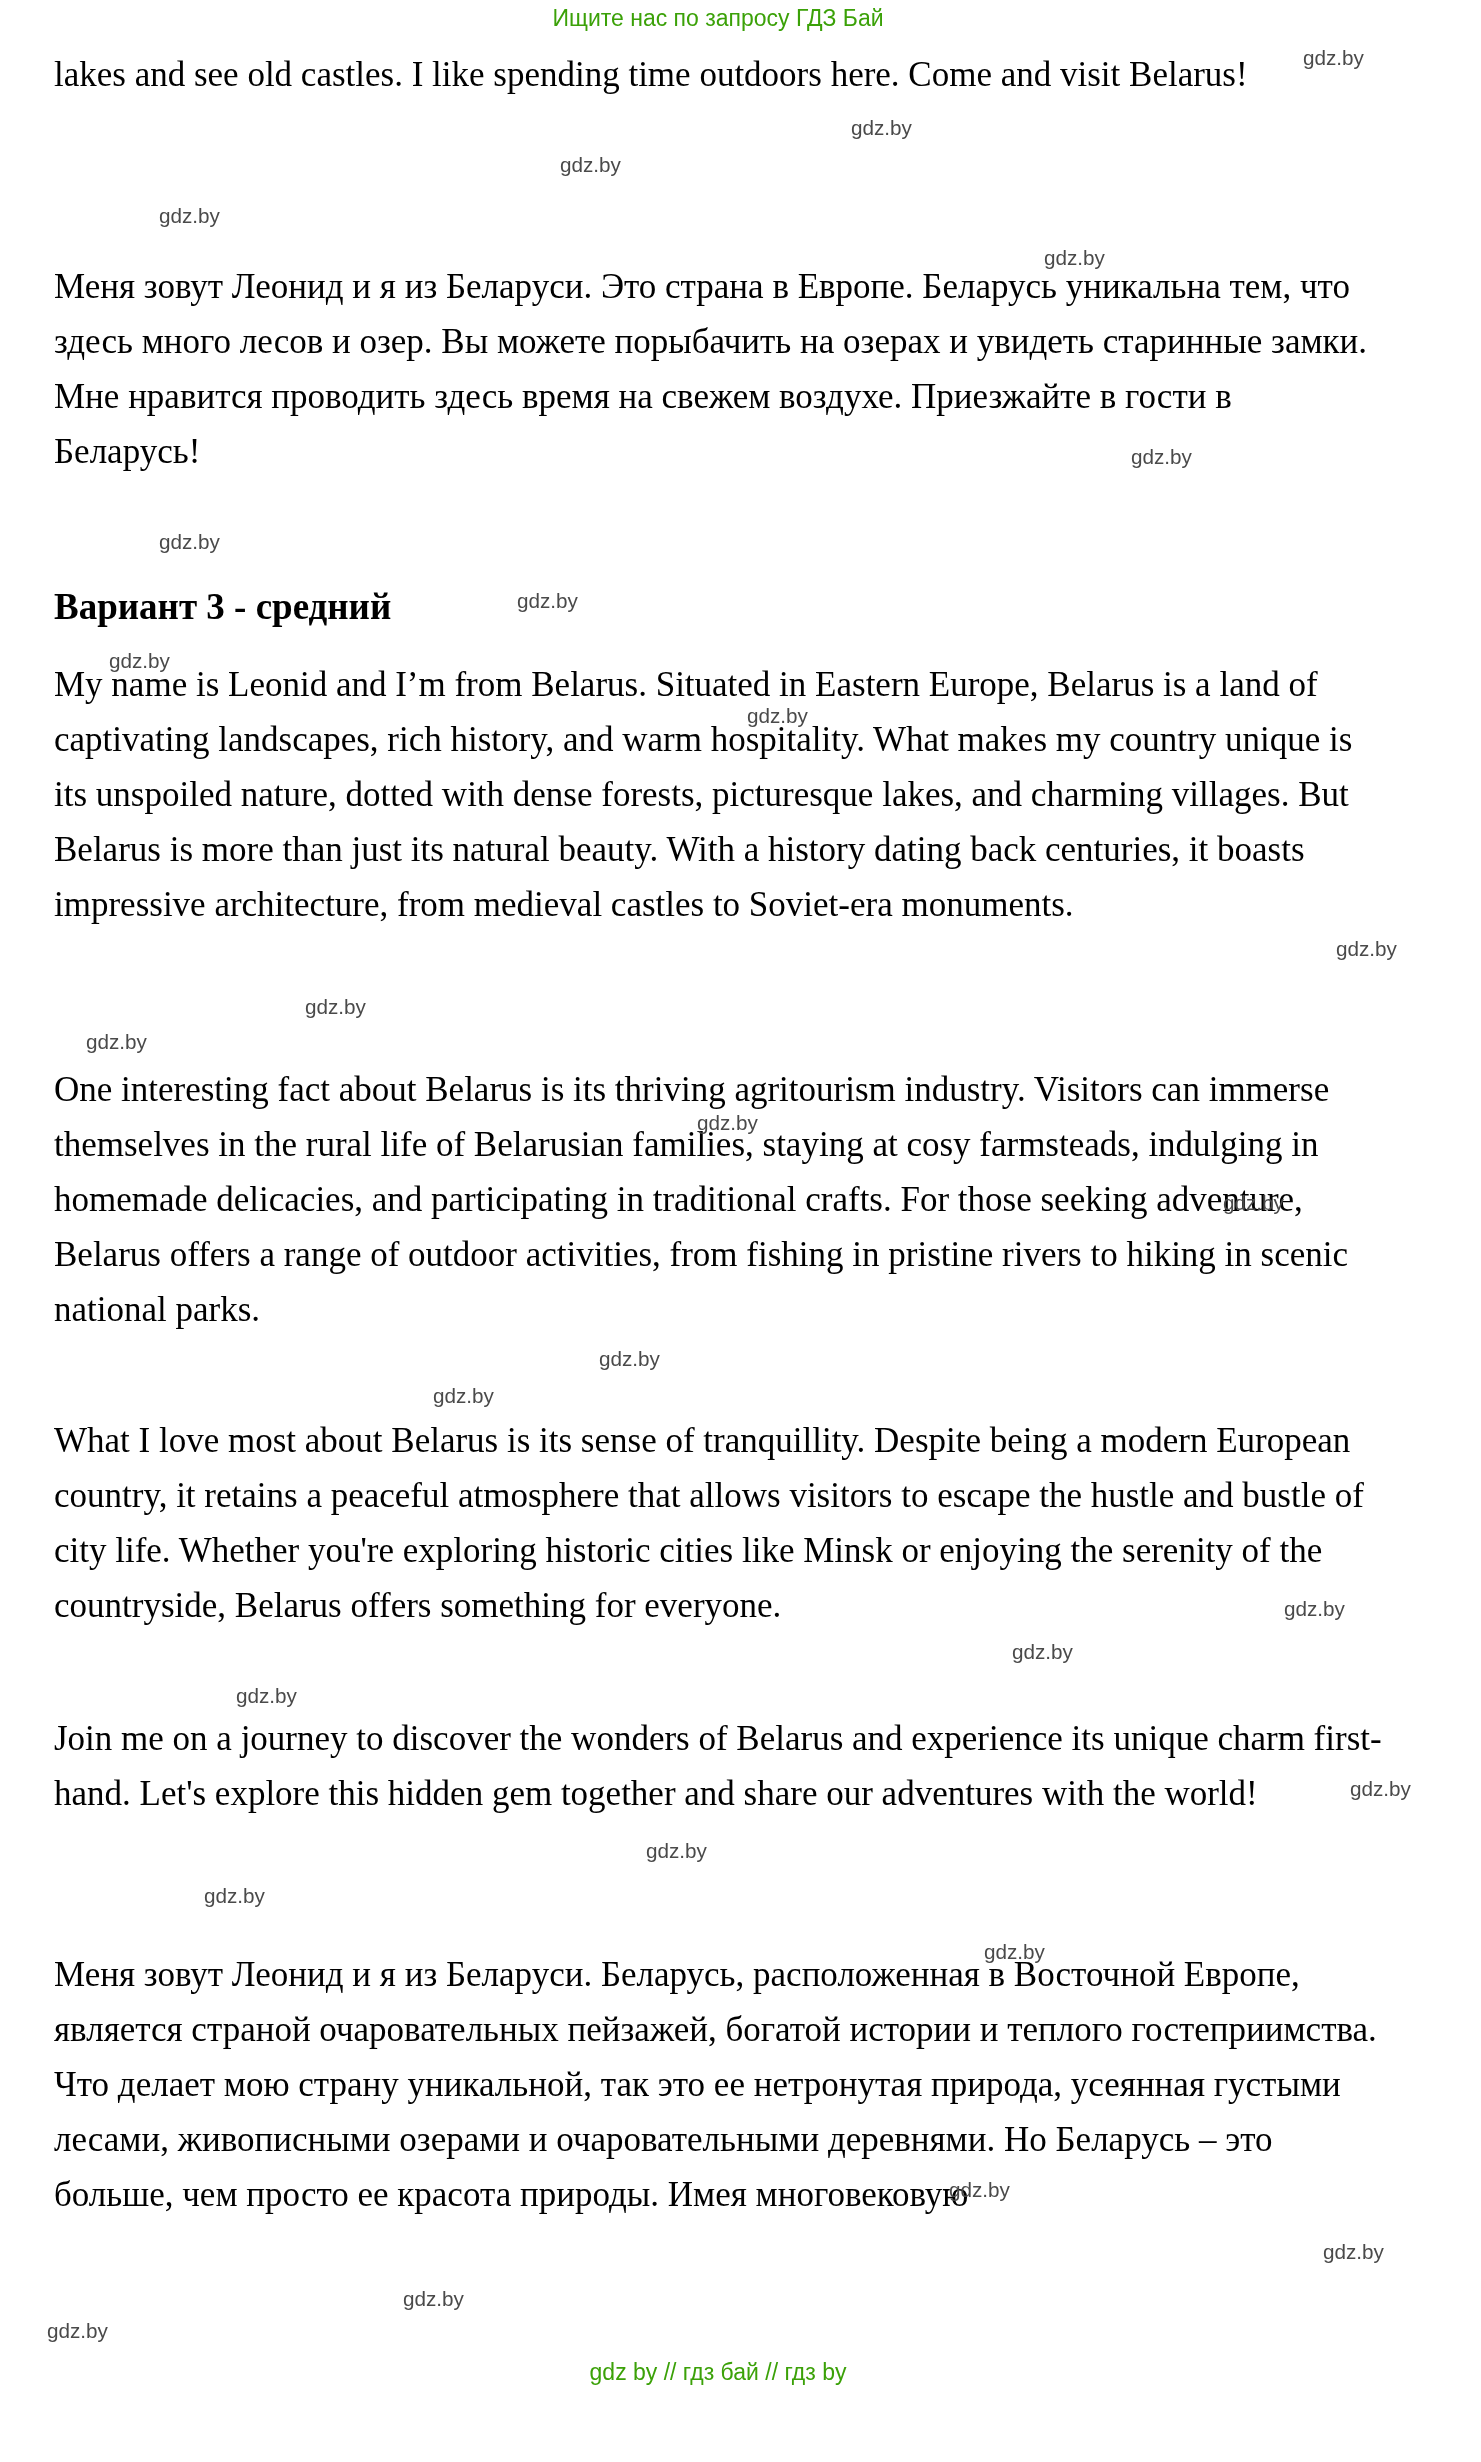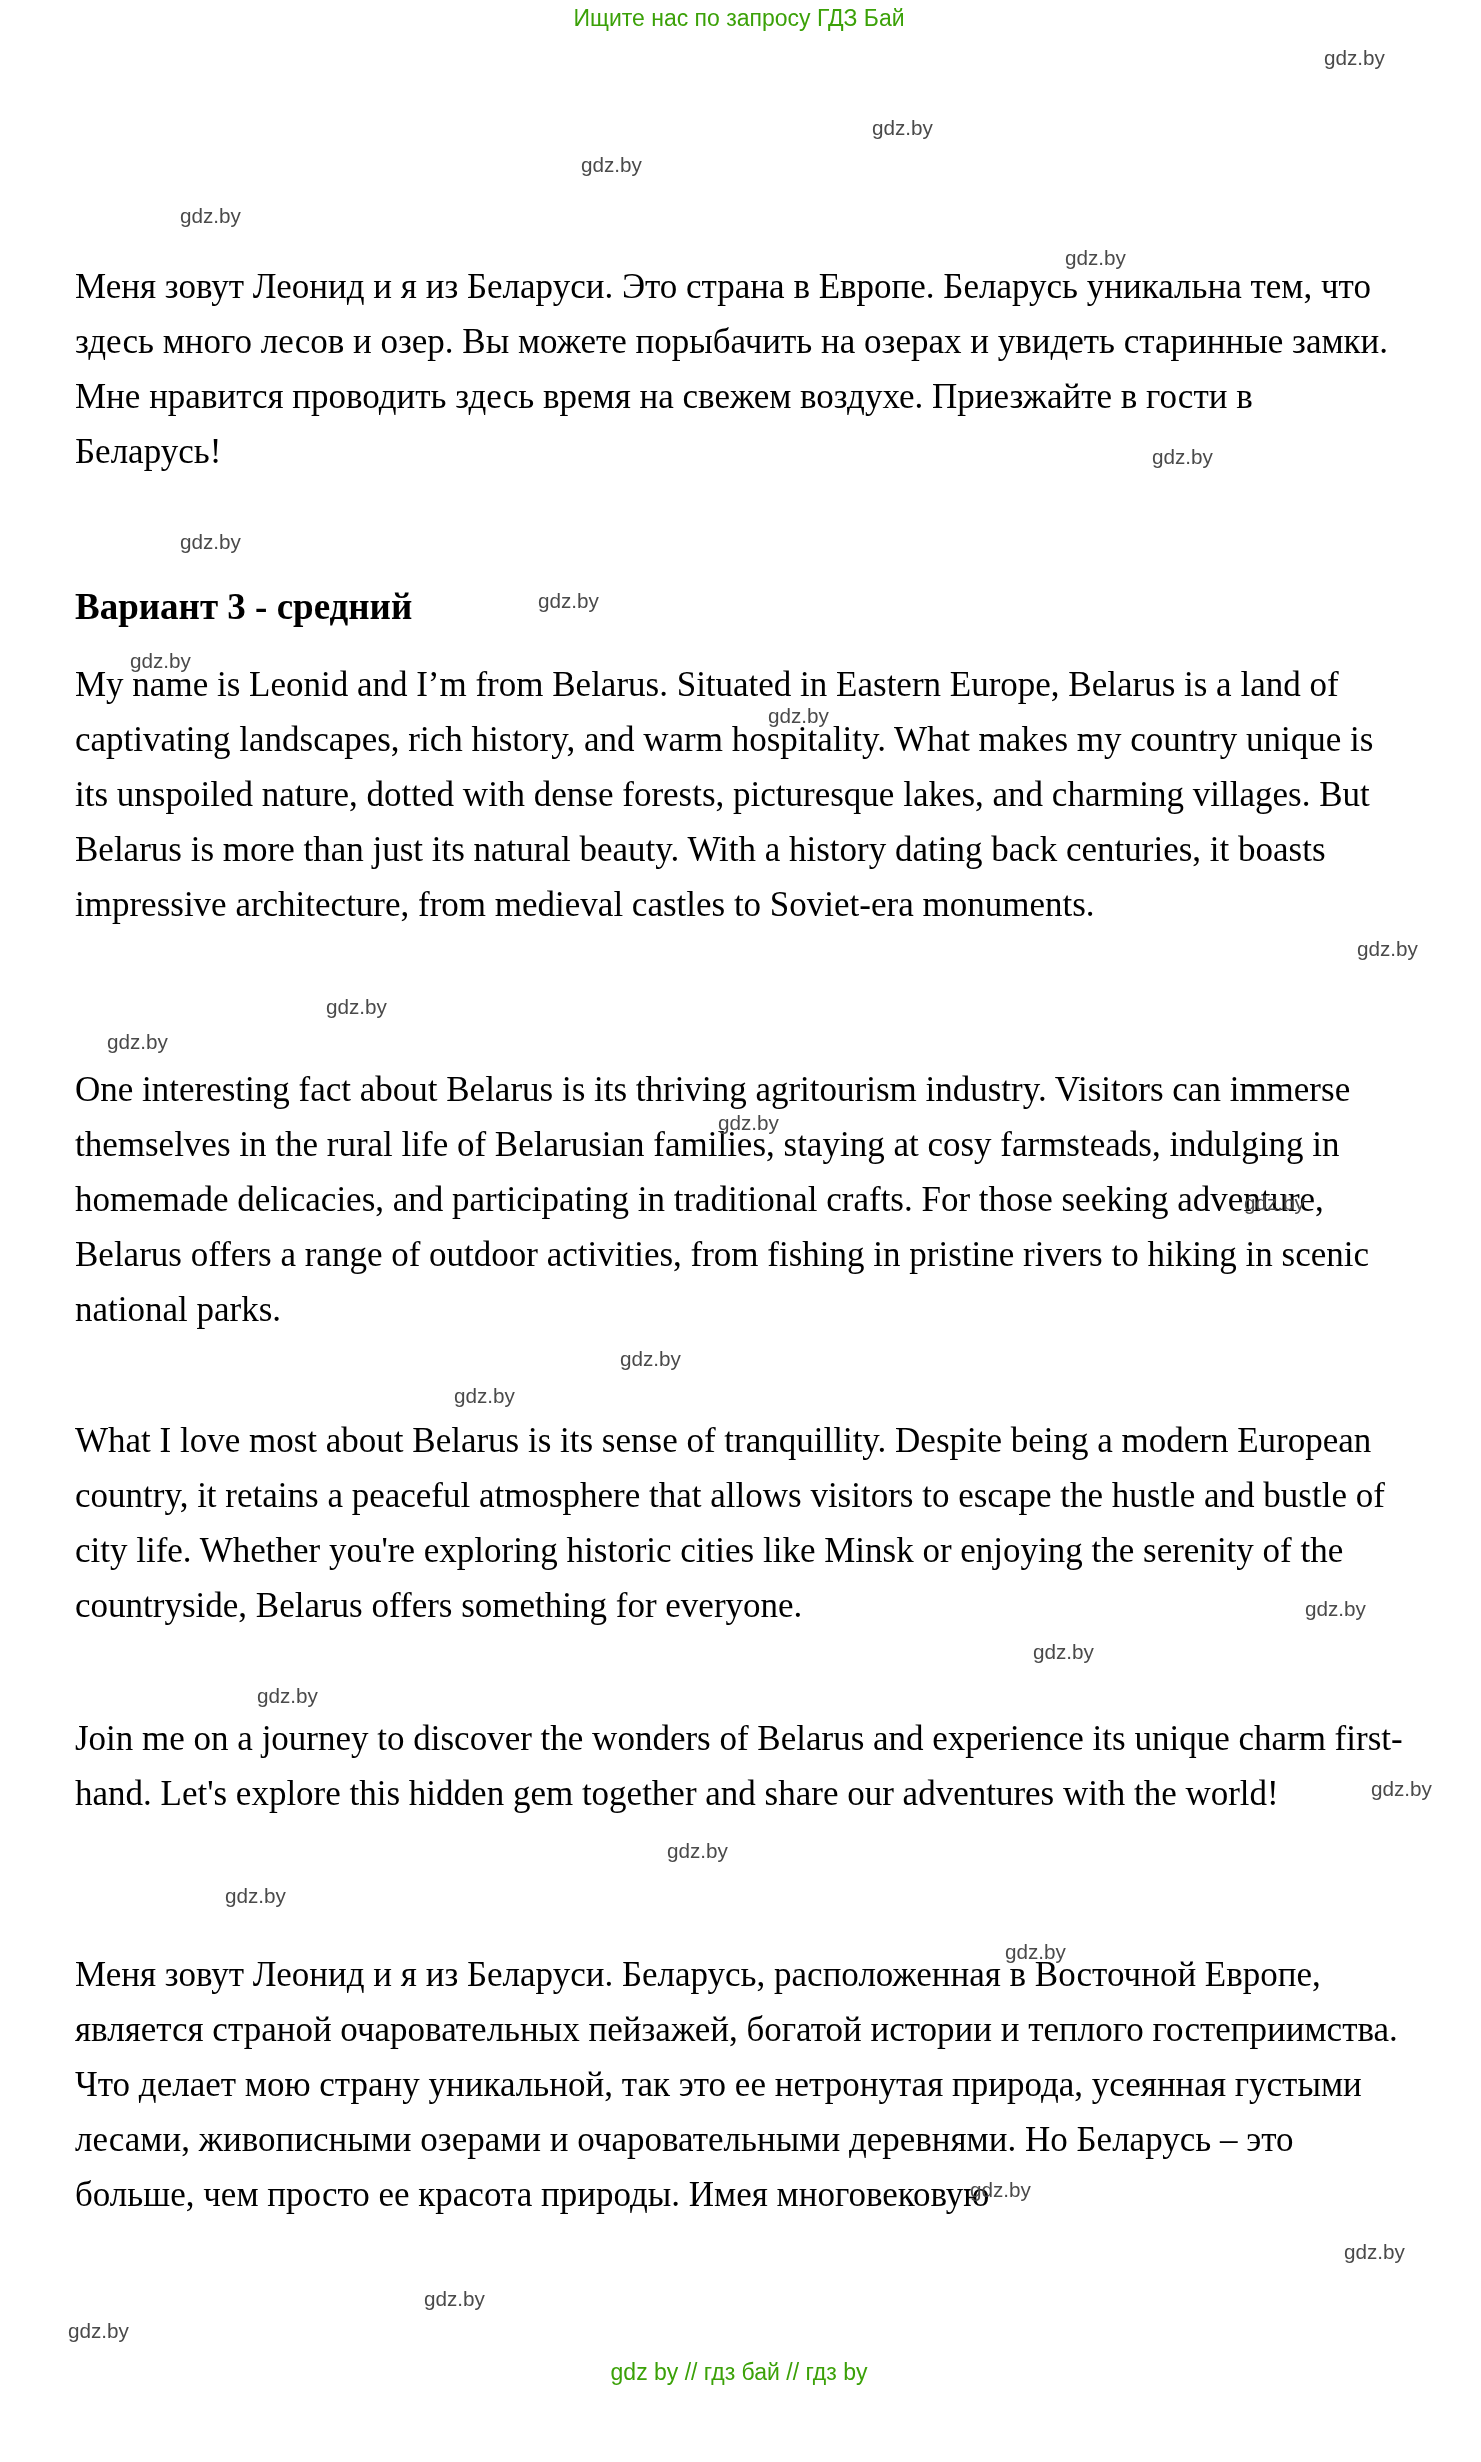--- a/index.html
+++ b/index.html
@@ -8,21 +8,20 @@
     background: #ffffff;
   }
   .page {
     position: relative;
     width: 1436px;
     height: 2462px;
     background: #ffffff;
     overflow: hidden;
     font-family: "Liberation Serif", serif;
     color: #000000;
-    margin-left: 21px;
   }
   .green-note {
     position: absolute;
     left: 0;
     right: 0;
     text-align: center;
     font-family: "Liberation Sans", sans-serif;
     font-size: 23px;
     color: #3ba108;
     white-space: nowrap;
@@ -60,20 +59,21 @@
     white-space: nowrap;
   }
 </style>
 </head>
 <body>
 
 <div class="page">
 
   <div class="green-note header-note">Ищите нас по запросу ГДЗ Бай</div>
 
+  <div class="para para-intro-en">lakes and see old castles. I like spending time outdoors here. Come and visit Belarus!</div>
 
   <div class="para para-intro-ru">Меня зовут Леонид и я из Беларуси. Это страна в Европе. Беларусь уникальна тем, что здесь много лесов и озер. Вы можете порыбачить на озерах и увидеть старинные замки. Мне нравится проводить здесь время на свежем воздухе. Приезжайте в гости в Беларусь!</div>
 
   <div class="para heading">Вариант 3 - средний</div>
 
   <div class="para para-en-1">My name is Leonid and I’m from Belarus. Situated in Eastern Europe, Belarus is a land of captivating landscapes, rich history, and warm hospitality. What makes my country unique is its unspoiled nature, dotted with dense forests, picturesque lakes, and charming villages. But Belarus is more than just its natural beauty. With a history dating back centuries, it boasts impressive architecture, from medieval castles to Soviet-era monuments.</div>
 
   <div class="para para-en-2">One interesting fact about Belarus is its thriving agritourism industry. Visitors can immerse themselves in the rural life of Belarusian families, staying at cosy farmsteads, indulging in homemade delicacies, and participating in traditional crafts. For those seeking adventure, Belarus offers a range of outdoor activities, from fishing in pristine rivers to hiking in scenic national parks.</div>
 
   <div class="para para-en-4">Join me on a journey to discover the wonders of Belarus and experience its unique charm first-hand. Let's explore this hidden gem together and share our adventures with the world!</div>

